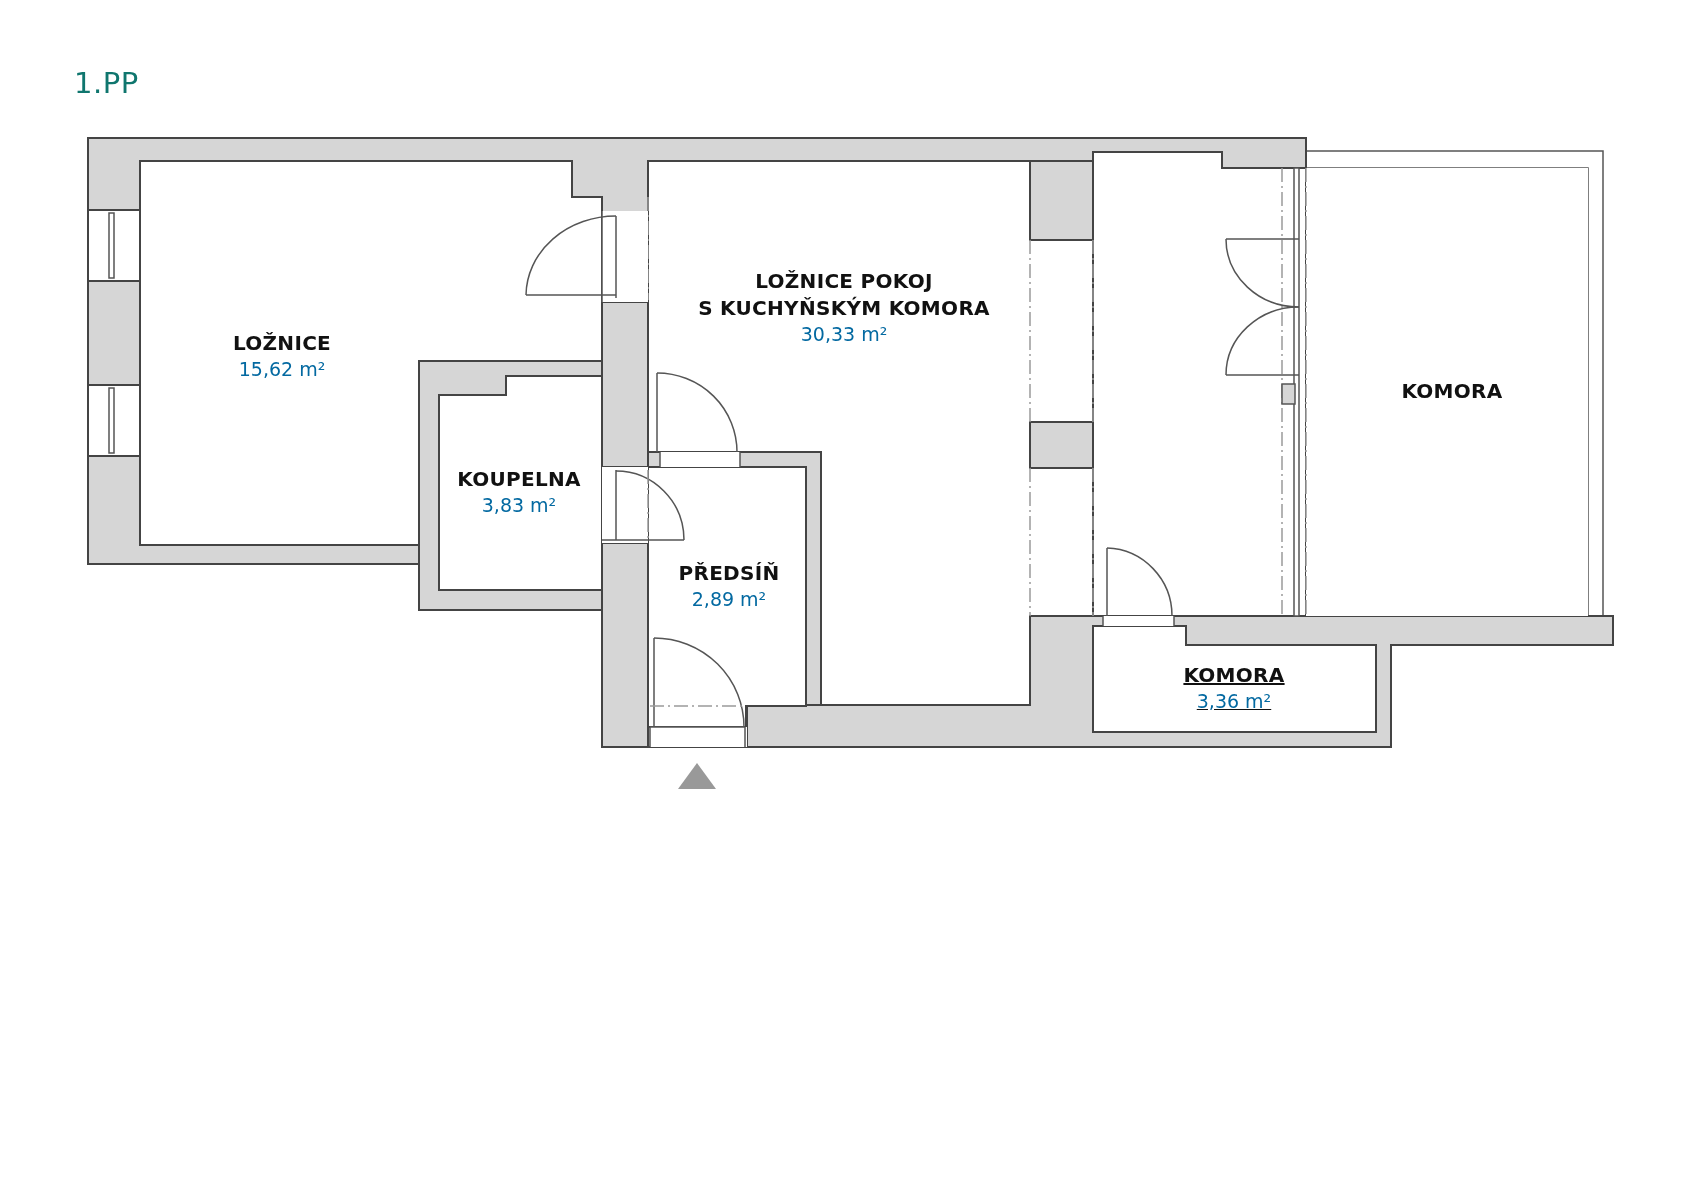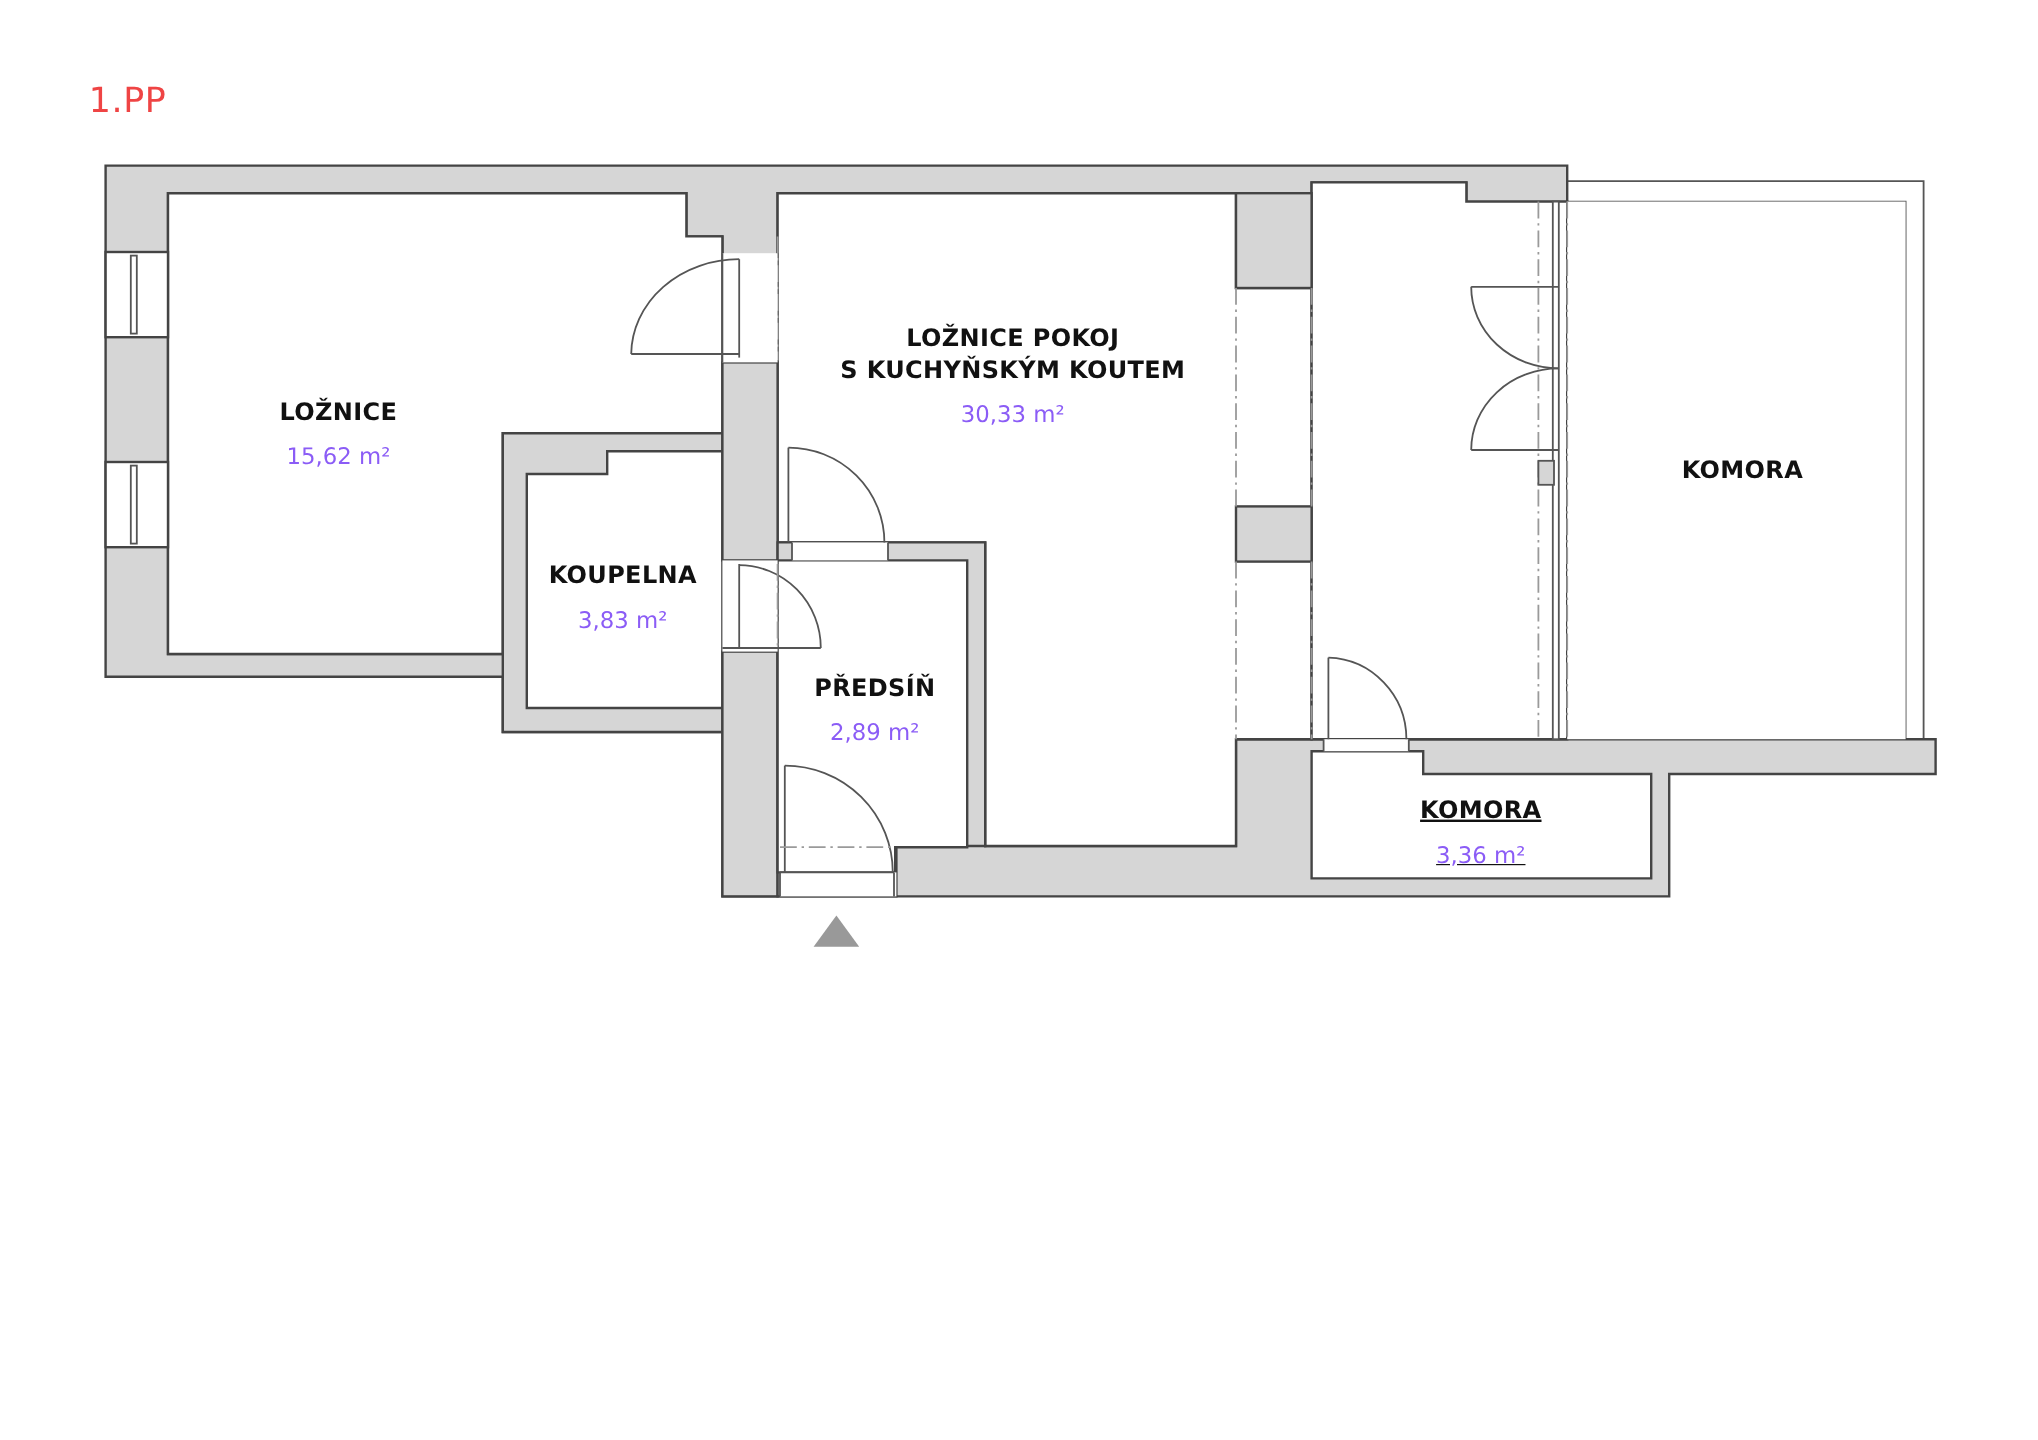--- a/index.html
+++ b/index.html
@@ -1,21 +1,21 @@
 <!DOCTYPE html>
 <html><head>
 <meta charset="utf-8">
 <style>
   html, body { margin: 0; padding: 0; background: #ffffff; }
   body { width: 1698px; height: 1200px; position: relative; overflow: hidden; font-family: "DejaVu Sans", sans-serif; }
   #plan { position: absolute; left: 0; top: 0; }
-  .floor-label { position: absolute; left: 74px; top: 66px; font-size: 29px; color: #ef4444; letter-spacing: 0.5px; font-family: "DejaVu Sans", sans-serif; }
+  .floor-label { position: absolute; left: 74px; top: 66px; font-size: 29px; color: #0f766e; letter-spacing: 0.5px; font-family: "DejaVu Sans", sans-serif; }
   .room-label { position: absolute; text-align: center; transform: translateX(-50%); white-space: nowrap; color: #111; }
   .room-name { font-weight: bold; font-size: 20px; letter-spacing: 0.3px; line-height: 27px; display: block; }
-  .room-area { font-size: 19px; line-height: 25px; display: block; color: #8b5cf6; margin-top: 12px; }
+  .room-area { font-size: 19px; line-height: 25px; display: block; color: #0369a1; }
   .wall { fill: #d6d6d6; stroke: #444; stroke-width: 2; stroke-linejoin: miter; }
   .thin { fill: none; stroke: #555; stroke-width: 1.5; }
   .dash { fill: none; stroke: #9a9a9a; stroke-width: 1.5; stroke-dasharray: 14 4 2 4; }
   .white { fill: #ffffff; stroke: #444; stroke-width: 2; }
 </style>
 </head>
 <body>
 
 <div class="floor-label">1.PP</div>
 
@@ -124,21 +124,21 @@
   <polygon points="697,763 716,789 678,789" fill="#999999"></polygon>
 </svg>
 
 <div class="room-label" style="left:282px; top:330px;">
   <span class="room-name">LOŽNICE</span>
   <span class="room-area">15,62 m²</span>
 </div>
 
 <div class="room-label" style="left:844px; top:268px;">
   <span class="room-name">LOŽNICE POKOJ</span>
-  <span class="room-name">S KUCHYŇSKÝM KOUTEM</span>
+  <span class="room-name">S KUCHYŇSKÝM KOMORA</span>
   <span class="room-area">30,33 m²</span>
 </div>
 
 <div class="room-label" style="left:519px; top:466px;">
   <span class="room-name">KOUPELNA</span>
   <span class="room-area">3,83 m²</span>
 </div>
 
 <div class="room-label" style="left:729px; top:560px;">
   <span class="room-name">PŘEDSÍŇ</span>

